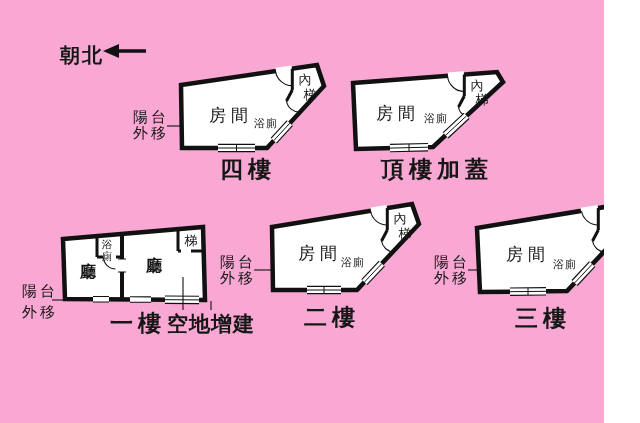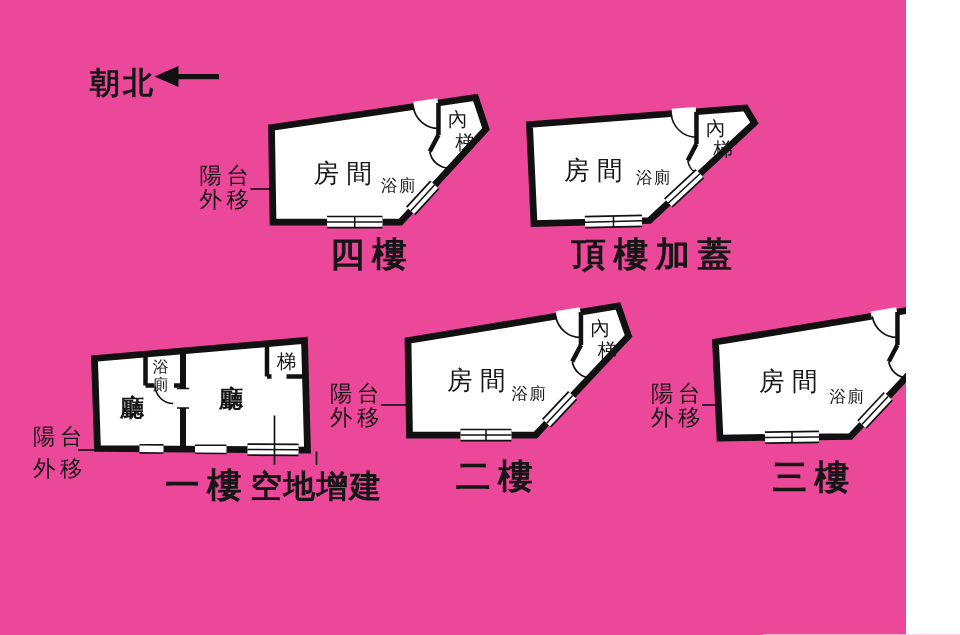--- a/index.html
+++ b/index.html
@@ -1,16 +1,16 @@
 <!DOCTYPE html>
 <html><head>
 <meta charset="utf-8">
 <style>
   html,body{margin:0;padding:0;background:#ffffff;}
-  .stage{width:604px;height:423px;background:#ec4899;position:relative;overflow:hidden;}
+  .stage{width:604px;height:423px;background:#f9a8d4;position:relative;overflow:hidden;}
   svg{display:block;}
   text{font-family:"Liberation Serif","DejaVu Serif",serif;fill:#161616;text-anchor:middle;}
   .outline{fill:#ffffff;stroke:#111111;stroke-width:4.5;stroke-linejoin:miter;}
   .iwall{stroke:#111111;stroke-width:3;fill:none;stroke-linecap:butt;}
   .dwall{stroke:#111111;stroke-width:4;fill:none;}
   .thin{stroke:#111111;stroke-width:1.1;fill:none;}
   .gapw{stroke:#ffffff;stroke-width:6.5;fill:none;}
   .gapw2{stroke:#ffffff;stroke-width:5;fill:none;}
   .win-o{stroke:#111111;stroke-width:8.5;fill:none;}
   .win-i{stroke:#ffffff;stroke-width:6.2;fill:none;}

